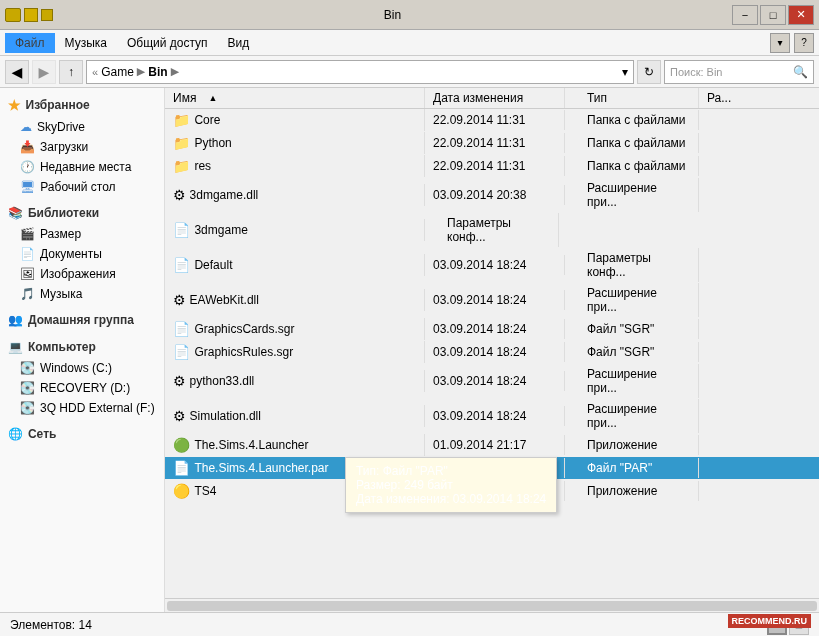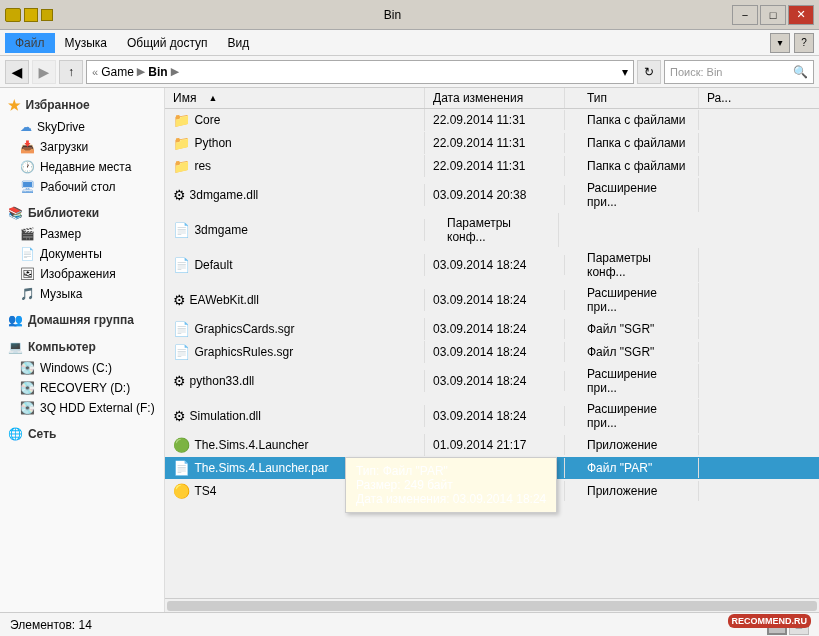--- a/index.html
+++ b/index.html
@@ -168,21 +168,21 @@
     .hscroll-bar { height: 10px; background: #ccc; width: 100%; margin: 2px; border-radius: 3px; }
 
     .recommend-badge {
       position: absolute;
       bottom: 8px;
       right: 8px;
       background: #c0392b;
       color: white;
       font-size: 9px;
       padding: 2px 4px;
-      border-radius: 6px;
+      border-radius: 0;
       font-weight: bold;
     }
   </style>
 </head>
 <body>
 
 <div class="title-bar">
   <div class="title-bar-left">
     <div class="tb-icon"></div>
     <div class="tb-icon2"></div>

